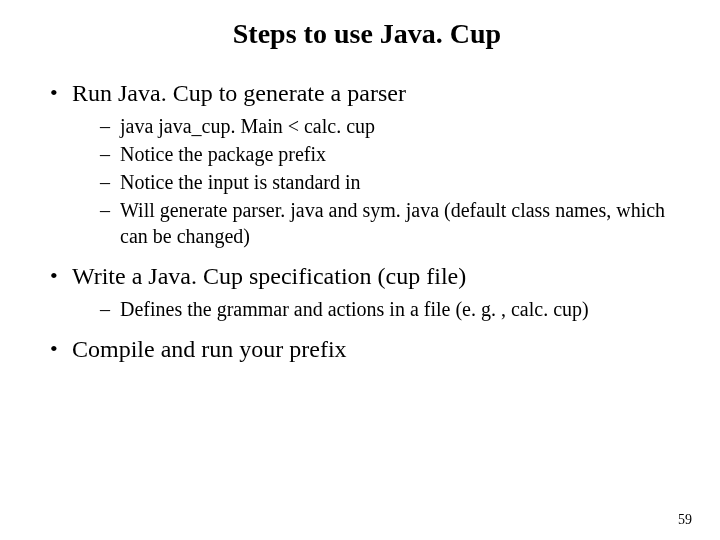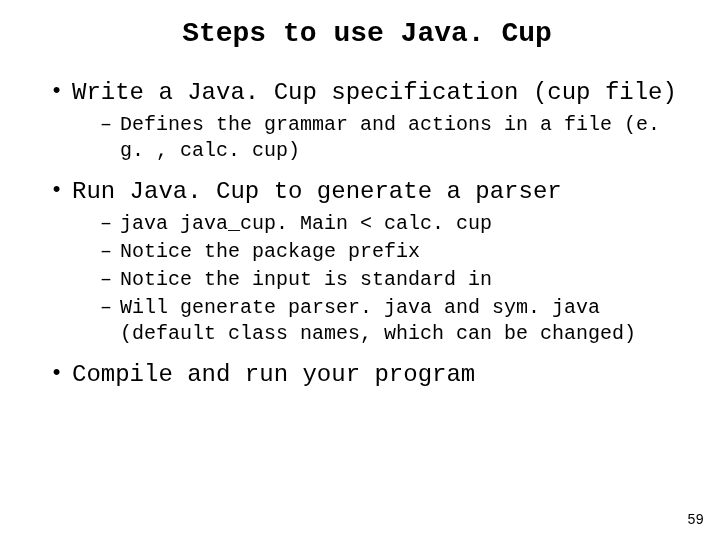--- a/index.html
+++ b/index.html
@@ -11,21 +11,20 @@
     font-family: "Times New Roman", Times, serif;
     color: #000000;
     position: relative;
   }
   .slide {
     box-sizing: border-box;
     width: 720px;
     height: 540px;
     padding: 18px 36px 48px 50px;
     position: relative;
-    font-family: Liberation Mono, monospace;
   }
   .title {
     font-size: 28px;
     font-weight: bold;
     text-align: center;
     margin: 0 0 30px 0;
     letter-spacing: 0px;
   }
   ul.top {
     list-style: none;
@@ -58,51 +57,51 @@
     padding-left: 20px;
   }
   ul.sub > li::before {
     content: "–";
     position: absolute;
     left: 0;
     top: 0;
   }
   .page-num {
     position: absolute;
-    right: 16px;
+    right: 28px;
     bottom: 12px;
     font-size: 14px;
   }
 </style>
 </head>
 <body>
 
 <div class="slide">
   <h1 class="title">Steps to use Java. Cup</h1>
 
   <ul class="top">
 
     <li>
-      <span>Write a Java. Cup specification (cup file)</span>
-      <ul class="sub">
-        <li><span>Defines the grammar and actions in a file (e. g. , calc. cup)</span></li>
-      </ul>
-    </li>
-
-    <li>
       <span>Run Java. Cup to generate a parser</span>
       <ul class="sub">
         <li><span>java java_cup. Main &lt; calc. cup</span></li>
         <li><span>Notice the package prefix</span></li>
         <li><span>Notice the input is standard in</span></li>
         <li><span>Will generate parser. java and sym. java (default class names, which can be changed)</span></li>
       </ul>
     </li>
 
+    <li>
+      <span>Write a Java. Cup specification (cup file)</span>
+      <ul class="sub">
+        <li><span>Defines the grammar and actions in a file (e. g. , calc. cup)</span></li>
+      </ul>
+    </li>
+
 
     <li>
-      <span>Compile and run your program</span>
+      <span>Compile and run your prefix</span>
     </li>
 
   </ul>
 
   <div class="page-num">59</div>
 </div>
 
 </body></html>

